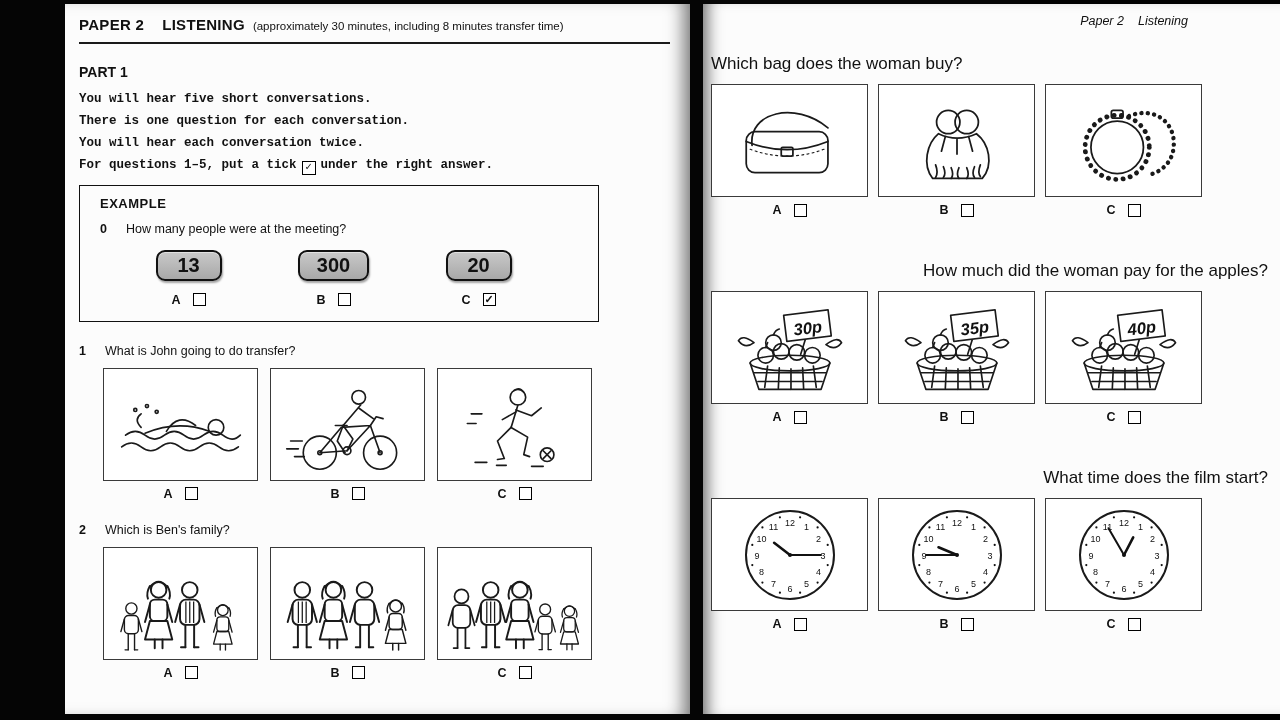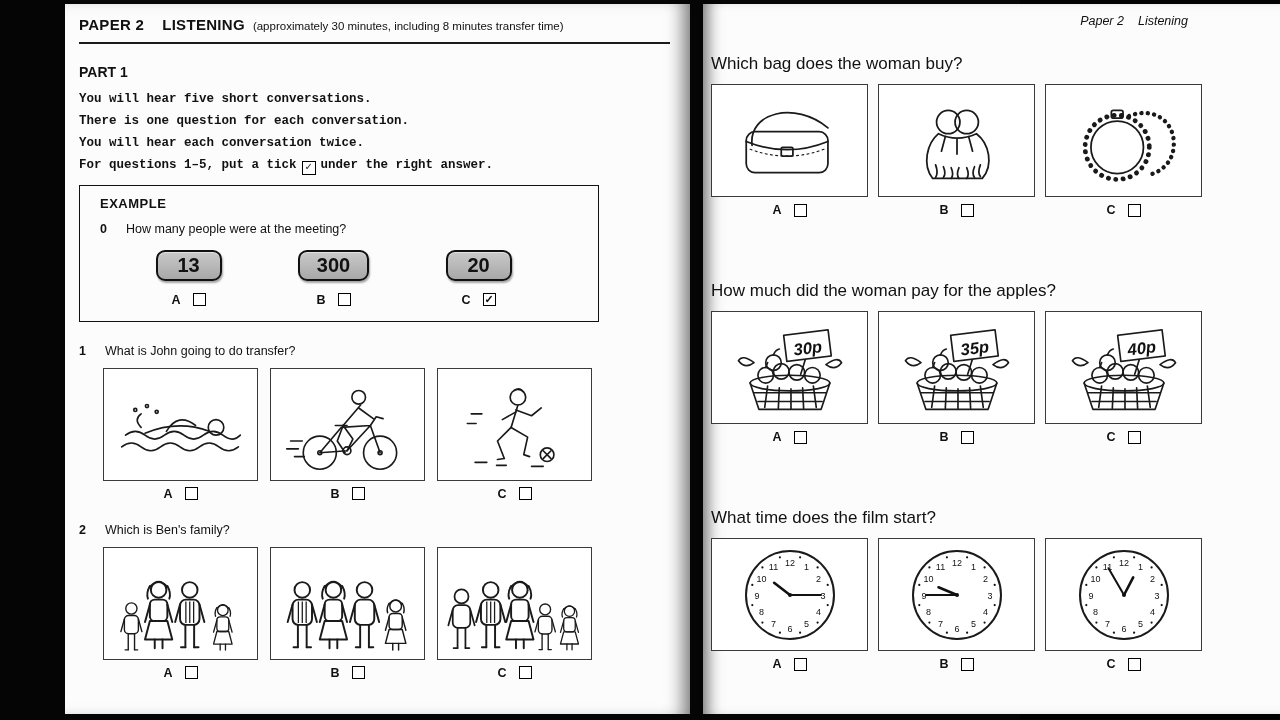--- a/index.html
+++ b/index.html
@@ -38,21 +38,21 @@
   .img-grid{display:grid;grid-template-columns:repeat(3,155px);column-gap:12px;margin-left:24px;margin-top:10px;}
   .img-col{display:flex;flex-direction:column;align-items:center;}
   .img-col .opt{margin-top:6px;}
   .img-box{width:155px;height:113px;border:1.2px solid #3a3a3a;background:#fff;display:flex;
       align-items:center;justify-content:center;box-sizing:border-box;}
   .rp-header{display:flex;justify-content:flex-end;padding-right:80px;gap:14px;
       font-size:12.5px;font-style:italic;}
   .rp-q{font-size:17px;margin-top:26px;}
   .img-grid.right{grid-template-columns:repeat(3,157px);column-gap:10px;margin-left:0;}
   .img-grid.right .img-box{width:157px;}
-  .gap-lg{margin-top:64px;}
+  .gap-lg{margin-top:44px;text-align:right;}
   svg text{stroke:none;fill:#111;font-family:"Liberation Sans",sans-serif;}
   .price{font-weight:bold;font-style:italic;font-size:17px;}
   .defs-holder{position:absolute;width:0;height:0;overflow:hidden;}
 </style>
 </head>
 <body>
 
 <svg class="defs-holder" aria-hidden="true">
   <defs>
     <g id="pers-man" stroke="#1a1a1a" fill="none" stroke-width="2" stroke-linecap="round" stroke-linejoin="round">

